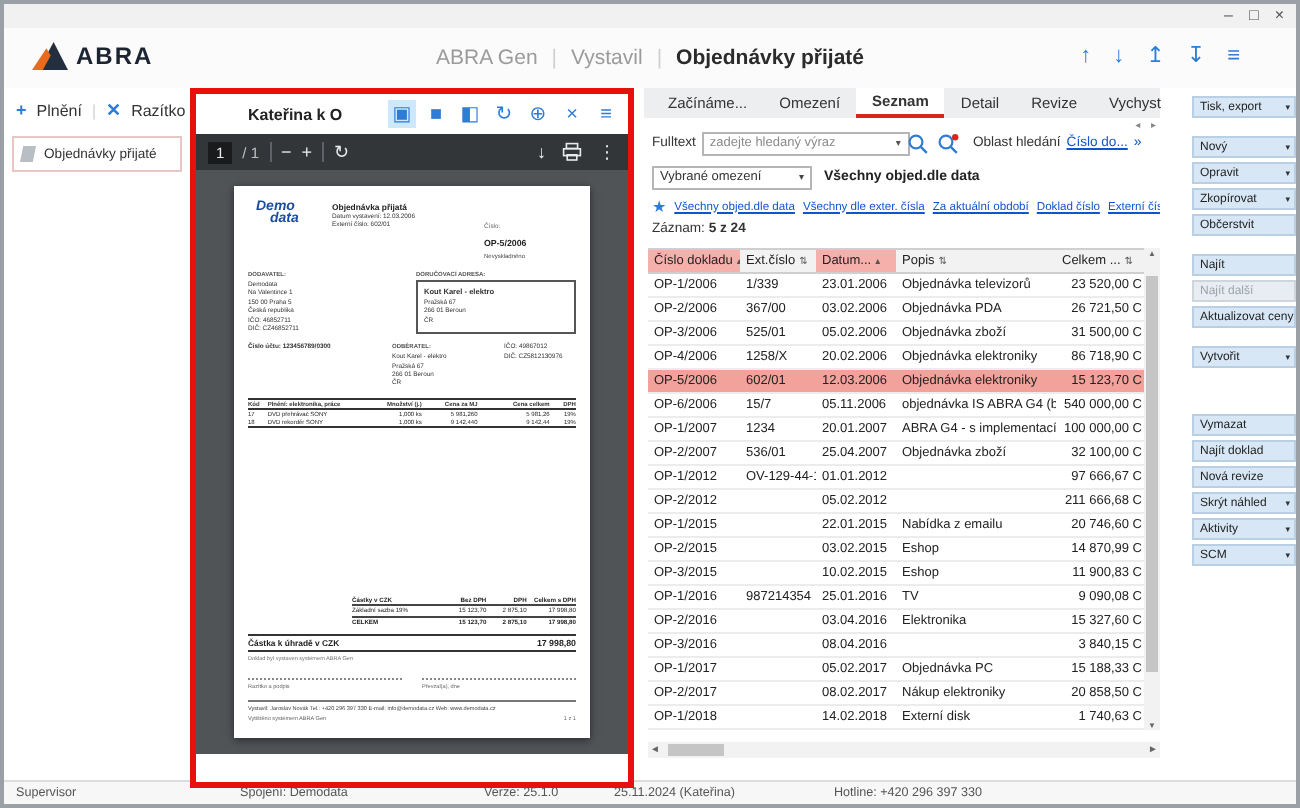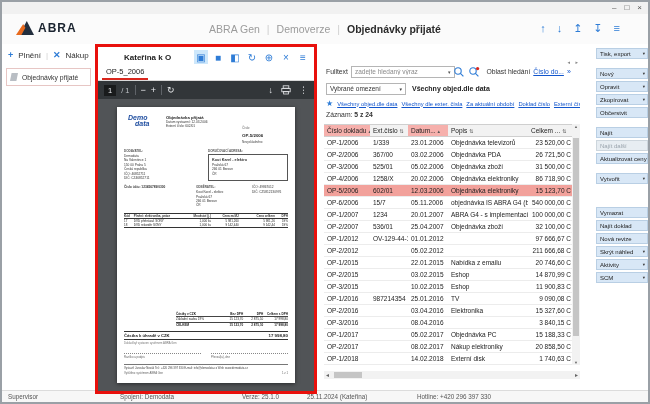--- a/index.html
+++ b/index.html
@@ -159,62 +159,59 @@
     <div class="logo">
       <div class="logo-mark">
         <div class="tri-dark"></div>
           <div class="tri-orange"></div>
       </div>
       <span class="logo-text">ABRA</span>
     </div>
     <div class="hcenter">
       <span>ABRA Gen</span>
       <span class="sep">|</span>
-      <span>Demoverze</span>
+      <span>Vystavil</span>
       <span class="sep">|</span>
       <span class="module">Objednávky přijaté</span>
     </div>
     <div class="nav-icons">
         <span class="nav-ic">↑</span>
         <span class="nav-ic">↓</span>
         <span class="nav-ic">↥</span>
         <span class="nav-ic">↧</span>
         <span class="nav-ic">≡</span>
       </div>
   </div>
 
   <div class="lsidebar">
     <div class="lsb-btns">
       <span class="plus">+</span>
       <span>Plnění</span>
       <span class="div">|</span>
       <span class="x">✕</span>
-      <span>Nákup</span>
+      <span>Razítko</span>
     </div>
     <div class="lsb-item">
       <span class="doc-ic"></span>
       <span>Objednávky přijaté</span>
     </div>
   </div>
 
   <div class="preview">
     <div class="pv-head">
       <span class="pv-title">Kateřina k O</span>
       <div class="pv-icons">
           <span class="pv-ic active">▣</span>
           <span class="pv-ic">■</span>
           <span class="pv-ic">◧</span>
           <span class="pv-ic">↻</span>
           <span class="pv-ic">⊕</span>
           <span class="pv-ic">×</span>
           <span class="pv-ic">≡</span>
         </div>
-    </div>
-    <div class="pv-tabrow">
-      <span class="pv-tab">OP-5_2006</span>
     </div>
     <div class="pdf-toolbar">
       <span class="pagebox">1</span>
       <span class="pt-dim">/ 1</span>
       <span class="pt-sep"></span>
       <span class="pt-btn">−</span>
       <span class="pt-btn">+</span>
       <span class="pt-sep"></span>
       <span class="pt-btn">↻</span>
       <div class="pt-right">
@@ -345,20 +342,28 @@
         <div class="d-contact">Vystavil: Jaroslav Novák    Tel.: +420 296 397 330    E-mail: info@demodata.cz    Web: www.demodata.cz</div>
         <div class="d-sys">
           <span>Vytištěno systémem ABRA Gen</span>
           <span class="pg">1 z 1</span>
         </div>
       </div>
     </div>
   </div>
 
   <div class="rpanel">
+    <div class="tabs-row">
+        <span class="tab">Začínáme...</span>
+        <span class="tab">Omezení</span>
+        <span class="tab active">Seznam</span>
+        <span class="tab">Detail</span>
+        <span class="tab">Revize</span>
+        <span class="tab">Vychyst</span>
+      </div>
     <div class="tab-scroll">◂ ▸</div>
 
     <div class="frow1">
       <span class="flabel">Fulltext</span>
       <input class="ft-input" type="text" placeholder="zadejte hledaný výraz" style="">
       <span class="ft-caret">▾</span>
       <svg class="mag" viewBox="0 0 12 12">
         <circle cx="5" cy="5" r="3.2" fill="none" stroke="#2e7cd6" stroke-width="1.1"></circle>
         <line x1="7.4" y1="7.4" x2="10.4" y2="10.4" stroke="#2e7cd6" stroke-width="1.2"></line>
       </svg>

